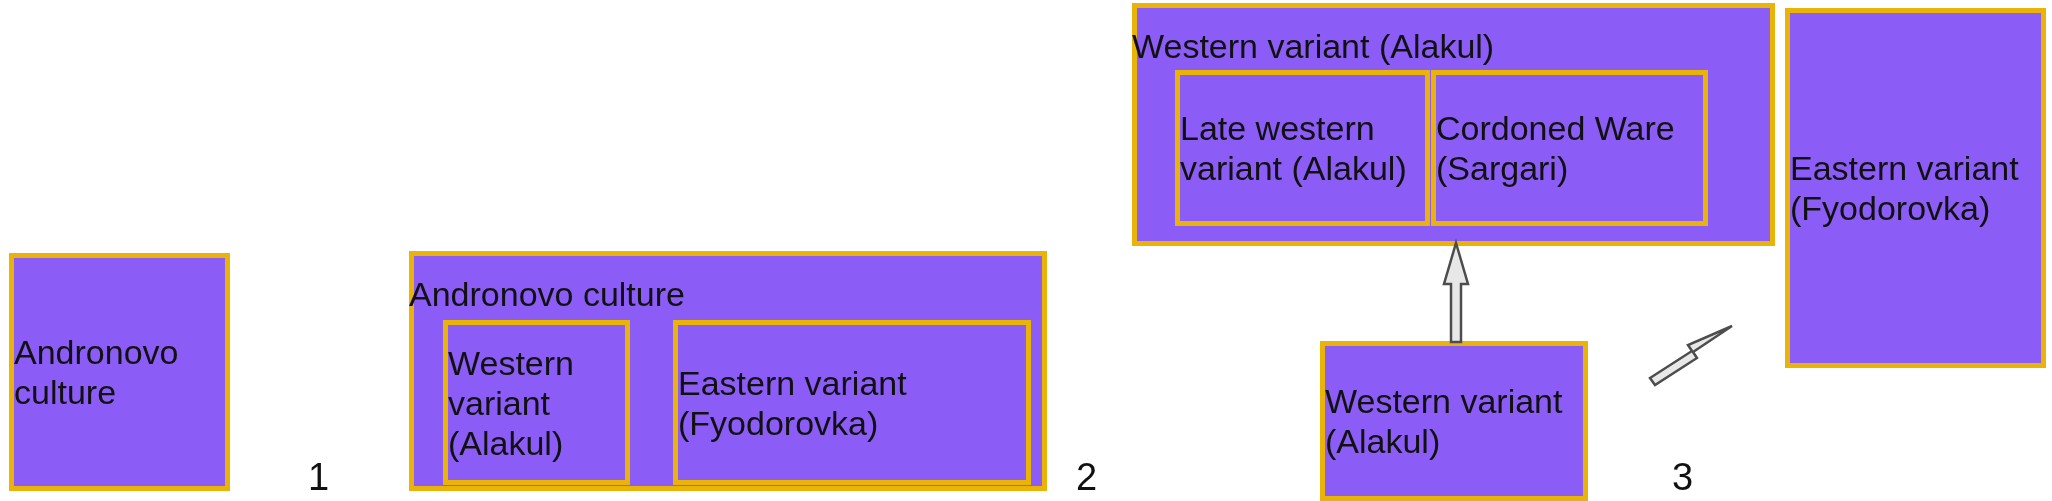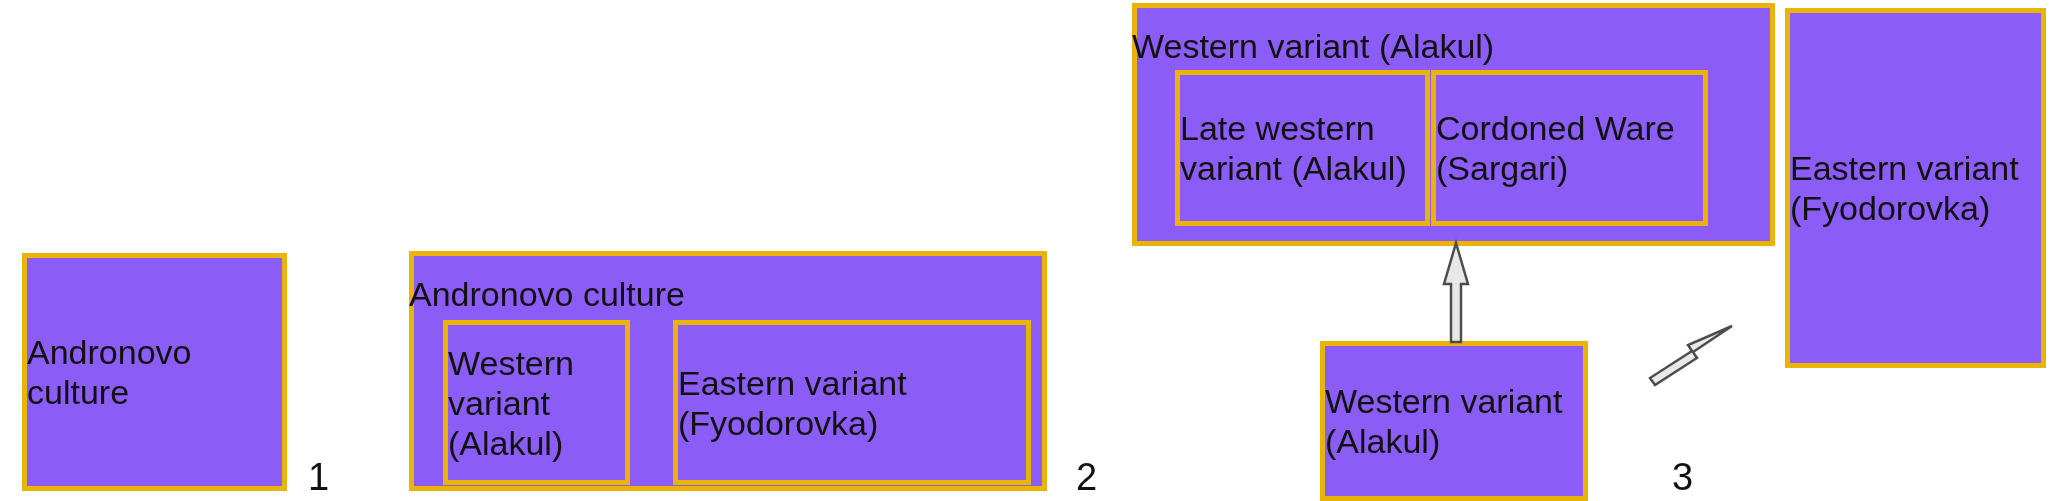--- a/index.html
+++ b/index.html
@@ -47,21 +47,21 @@
     position: absolute;
     font-size: 38px;
     color: #111111;
   }
   .arrow-svg {
     position: absolute;
     overflow: visible;
   }
 
   
-  #p1-box        { left: 22px;   top: 253px; width: 265px; height: 238px; }
+  #p1-box        { left: 9px;   top: 253px; width: 221px; height: 238px; }
 
   
   #p2-outer      { left: 409px; top: 251px; width: 638px; height: 240px; }
   #p2-title      { left: 409px; top: 274px; width: 638px; }
   #p2-west       { left: 443px; top: 320px; width: 187px; height: 165px; }
   #p2-east       { left: 673px; top: 320px; width: 358px; height: 165px; }
 
   
   #p3-outer      { left: 1132px; top: 3px;   width: 643px; height: 243px; }
   #p3-title      { left: 1132px; top: 26px;  width: 643px; }

